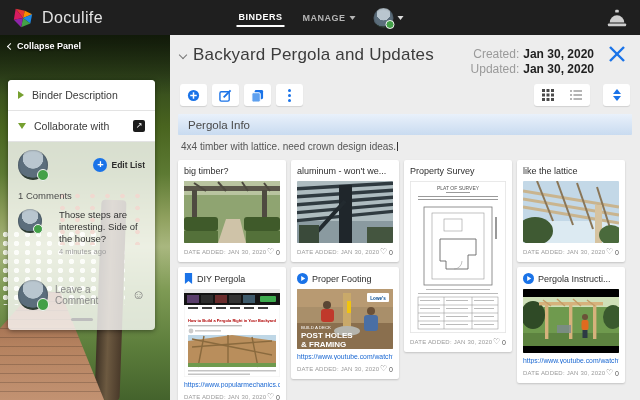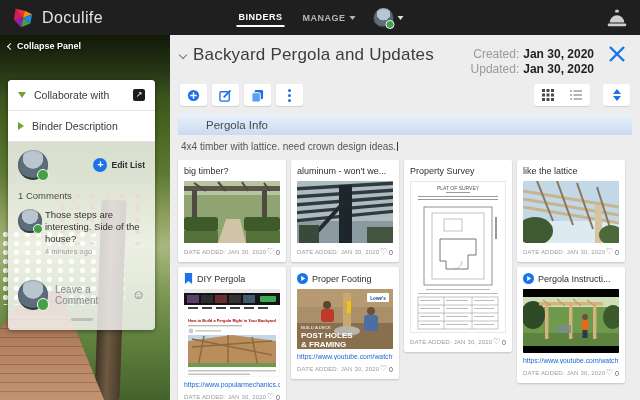--- a/index.html
+++ b/index.html
@@ -34,21 +34,21 @@
   .pc-row{background:#fff;display:flex;align-items:center;gap:8px;padding:9px 10px;font-size:10.5px;color:#3a3a3a;border-bottom:1px solid #e3e3e3;cursor:pointer}
   .tri-right{width:0;height:0;border-left:6px solid #76a030;border-top:4px solid transparent;border-bottom:4px solid transparent}
   .tri-down{width:0;height:0;border-top:6px solid #76a030;border-left:4px solid transparent;border-right:4px solid transparent}
   .open-ic{margin-left:auto;width:12px;height:12px;background:#1c1c1c;border-radius:2px;color:#fff;font-size:8px;line-height:12px;text-align:center}
   .collab-body{padding:8px 10px 4px}
   .collab-top{display:flex;align-items:center}
   .av-30{width:30px;height:30px}
   .editlist{margin-left:auto;display:flex;align-items:center;gap:4px;font-size:8.5px;font-weight:bold;color:#2d2d2d;cursor:pointer}
   .plus-circle{width:14px;height:14px;border-radius:50%;background:#1a73e8;color:#fff;font-size:11px;line-height:13px;text-align:center;font-weight:bold}
   .comments-count{font-size:9.5px;color:#4a4a4a;margin:10px 0 8px}
-  .comment{display:flex;gap:3px}
+  .comment{display:flex;gap:17px}
   .av-24{width:24px;height:24px;flex:none}
   .comment-text{font-size:9.5px;color:#333;line-height:1.25}
   .comment-time{font-size:7.5px;color:#9c9c9c;margin-top:2px}
   .leave-row{display:flex;align-items:center;gap:7px;margin-top:24px}
   .leave-ph{font-size:10px;color:#8a8a8a;flex:1}
   .smiley{font-size:13px;color:#777;cursor:pointer}
   .handle{width:22px;height:3px;border-radius:2px;background:#bdbdbd;margin:8px auto 5px}
 
   
   .main{position:absolute;left:170px;top:35px;width:470px;height:365px;background:#ededed;padding:0 8px;overflow:hidden}
@@ -62,21 +62,21 @@
   .toolbar{display:flex;align-items:center;gap:5px;padding:6px 2px 8px 2px}
   .tbtn{width:27px;height:22px;background:#fff;border-radius:3px;display:flex;align-items:center;justify-content:center;box-shadow:0 1px 1px rgba(0,0,0,.12);cursor:pointer}
   .dots3{display:flex;flex-direction:column;gap:2px}
   .dots3 i{width:3px;height:3px;border-radius:50%;background:#1a73e8}
   .view-group{margin-left:auto;display:flex;background:#fff;border-radius:3px;box-shadow:0 1px 1px rgba(0,0,0,.12)}
   .vbtn{width:28px;height:22px;display:flex;align-items:center;justify-content:center;cursor:pointer}
   .sortbtn{margin-left:8px}
   .sort-ic{display:flex;flex-direction:column;gap:2px;align-items:center}
   .sort-ic .up{width:0;height:0;border-left:4px solid transparent;border-right:4px solid transparent;border-bottom:5px solid #1a73e8}
   .sort-ic .dn{width:0;height:0;border-left:4px solid transparent;border-right:4px solid transparent;border-top:5px solid #1a73e8}
-  .section-bar{height:21px;display:flex;align-items:center;padding:0 28px;font-size:11.5px;color:#4a4a4a;border-radius:1px;cursor:pointer}
+  .section-bar{height:21px;display:flex;align-items:center;padding:0 10px;font-size:11.5px;color:#4a4a4a;border-radius:1px;cursor:pointer}
   .bar-blue{background:linear-gradient(180deg,#e9f1fb,#c9dbf0)}
   .section-desc{font-size:10px;color:#555;padding:6px 3px 8px}
   .cursor{display:inline-block;width:1px;height:9px;background:#333;vertical-align:-1px;margin-left:1px}
 
   
   .masonry{display:flex;gap:5px;align-items:flex-start}
   .mcol{width:108px;display:flex;flex-direction:column;gap:5px}
   .card{background:#fff;border-radius:2px;box-shadow:0 1px 2px rgba(0,0,0,.18);padding:6px;cursor:pointer}
   .card-title{font-size:9px;color:#2f2f2f;margin-bottom:5px;white-space:nowrap;overflow:hidden;display:flex;align-items:flex-end;gap:4px}
   .thumb{width:96px;display:block;border-radius:1px}
@@ -133,27 +133,27 @@
     <div class="panel-shade"></div>
   </div>
 
   <div class="collapse">
     <span class="chev-left"></span>
     <span>Collapse Panel</span>
   </div>
 
   <div class="panel-card">
     <div class="pc-row">
+      <span class="tri-right"></span>
+      <span>Binder Description</span>
+    </div>
+    <div class="pc-row">
       <span class="tri-down"></span>
       <span>Collaborate with</span>
       <span class="open-ic">↗</span>
-    </div>
-    <div class="pc-row">
-      <span class="tri-right"></span>
-      <span>Binder Description</span>
     </div>
     <div class="collab-body">
       <div class="collab-top">
         <span class="avatar av-30"></span>
         <span class="editlist">
           <span class="plus-circle">+</span>
           <span>Edit List</span>
         </span>
       </div>
       <div class="comments-count">1 Comments</div>

